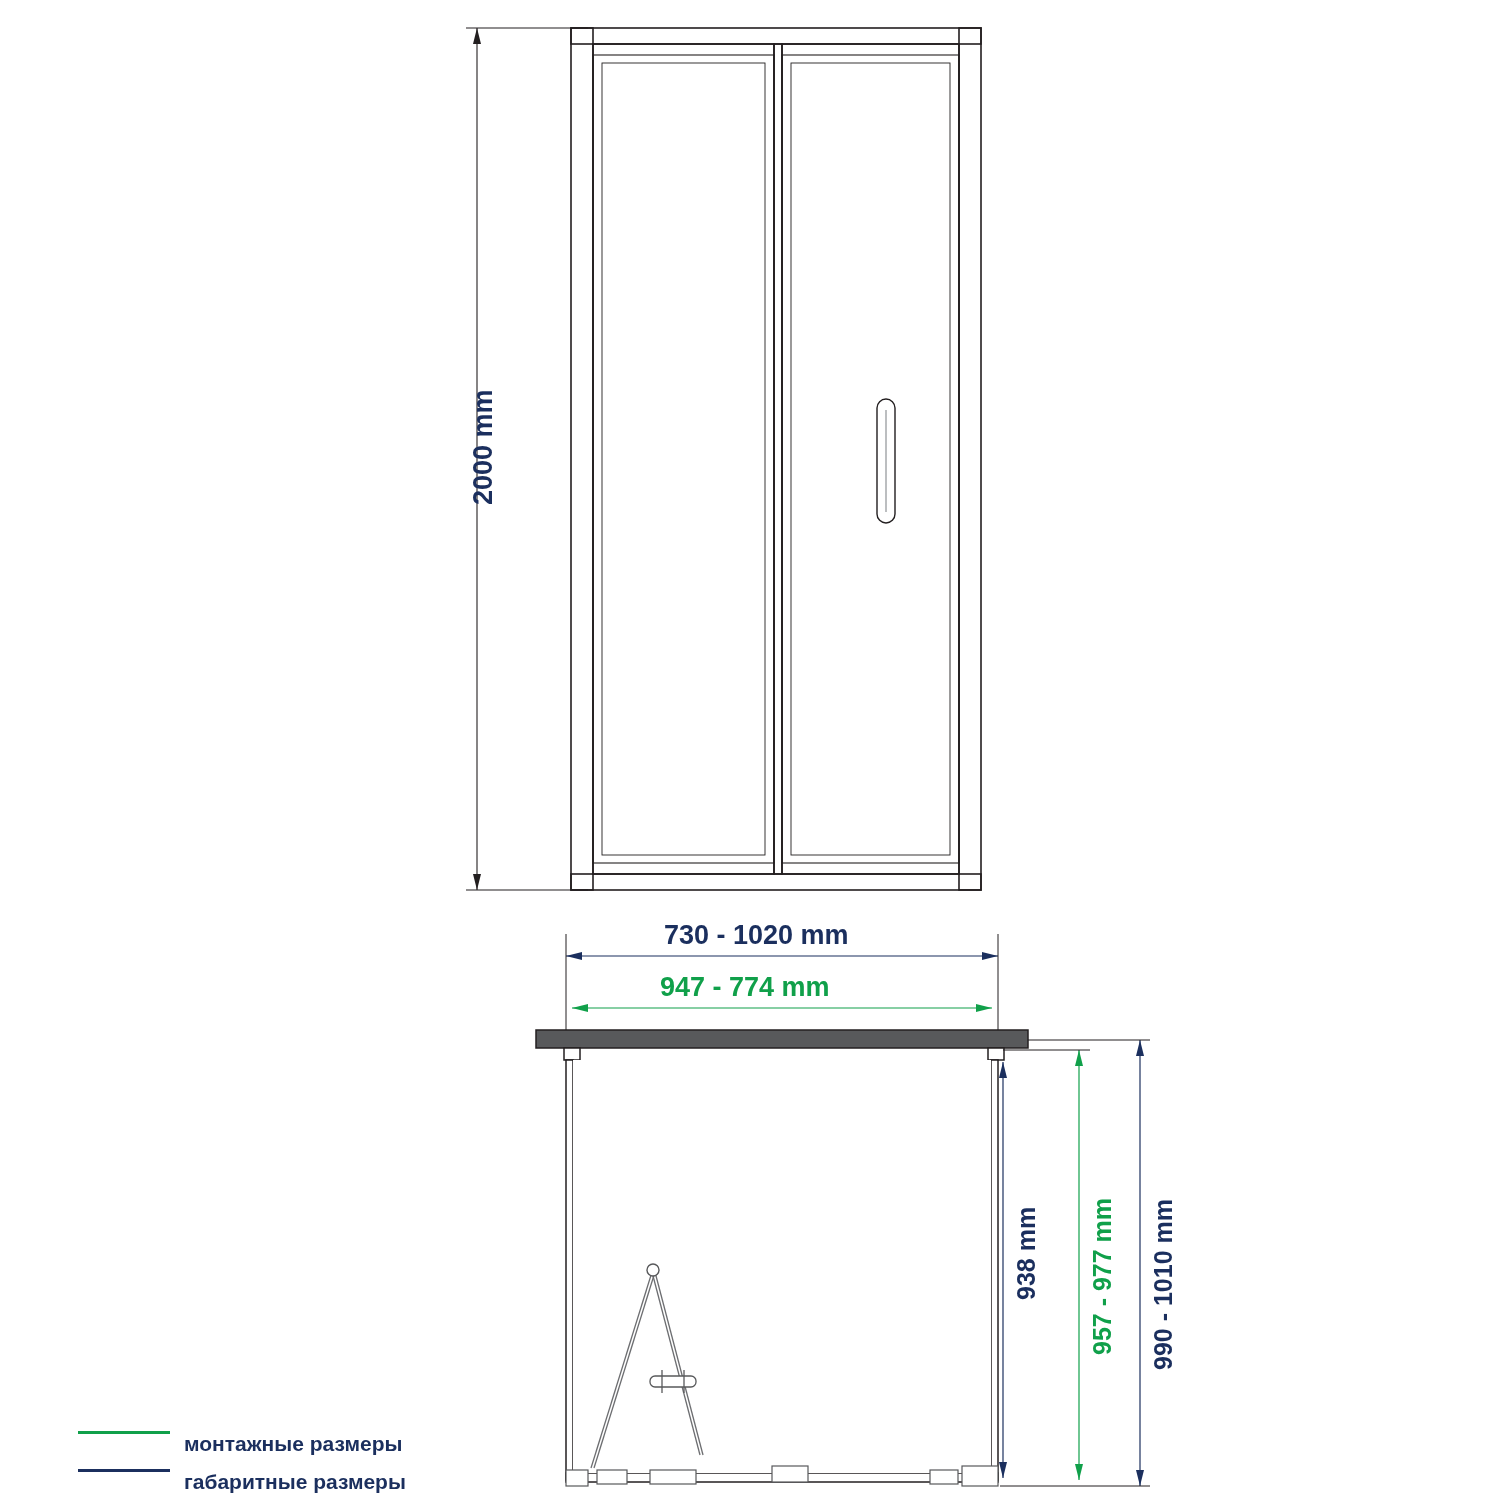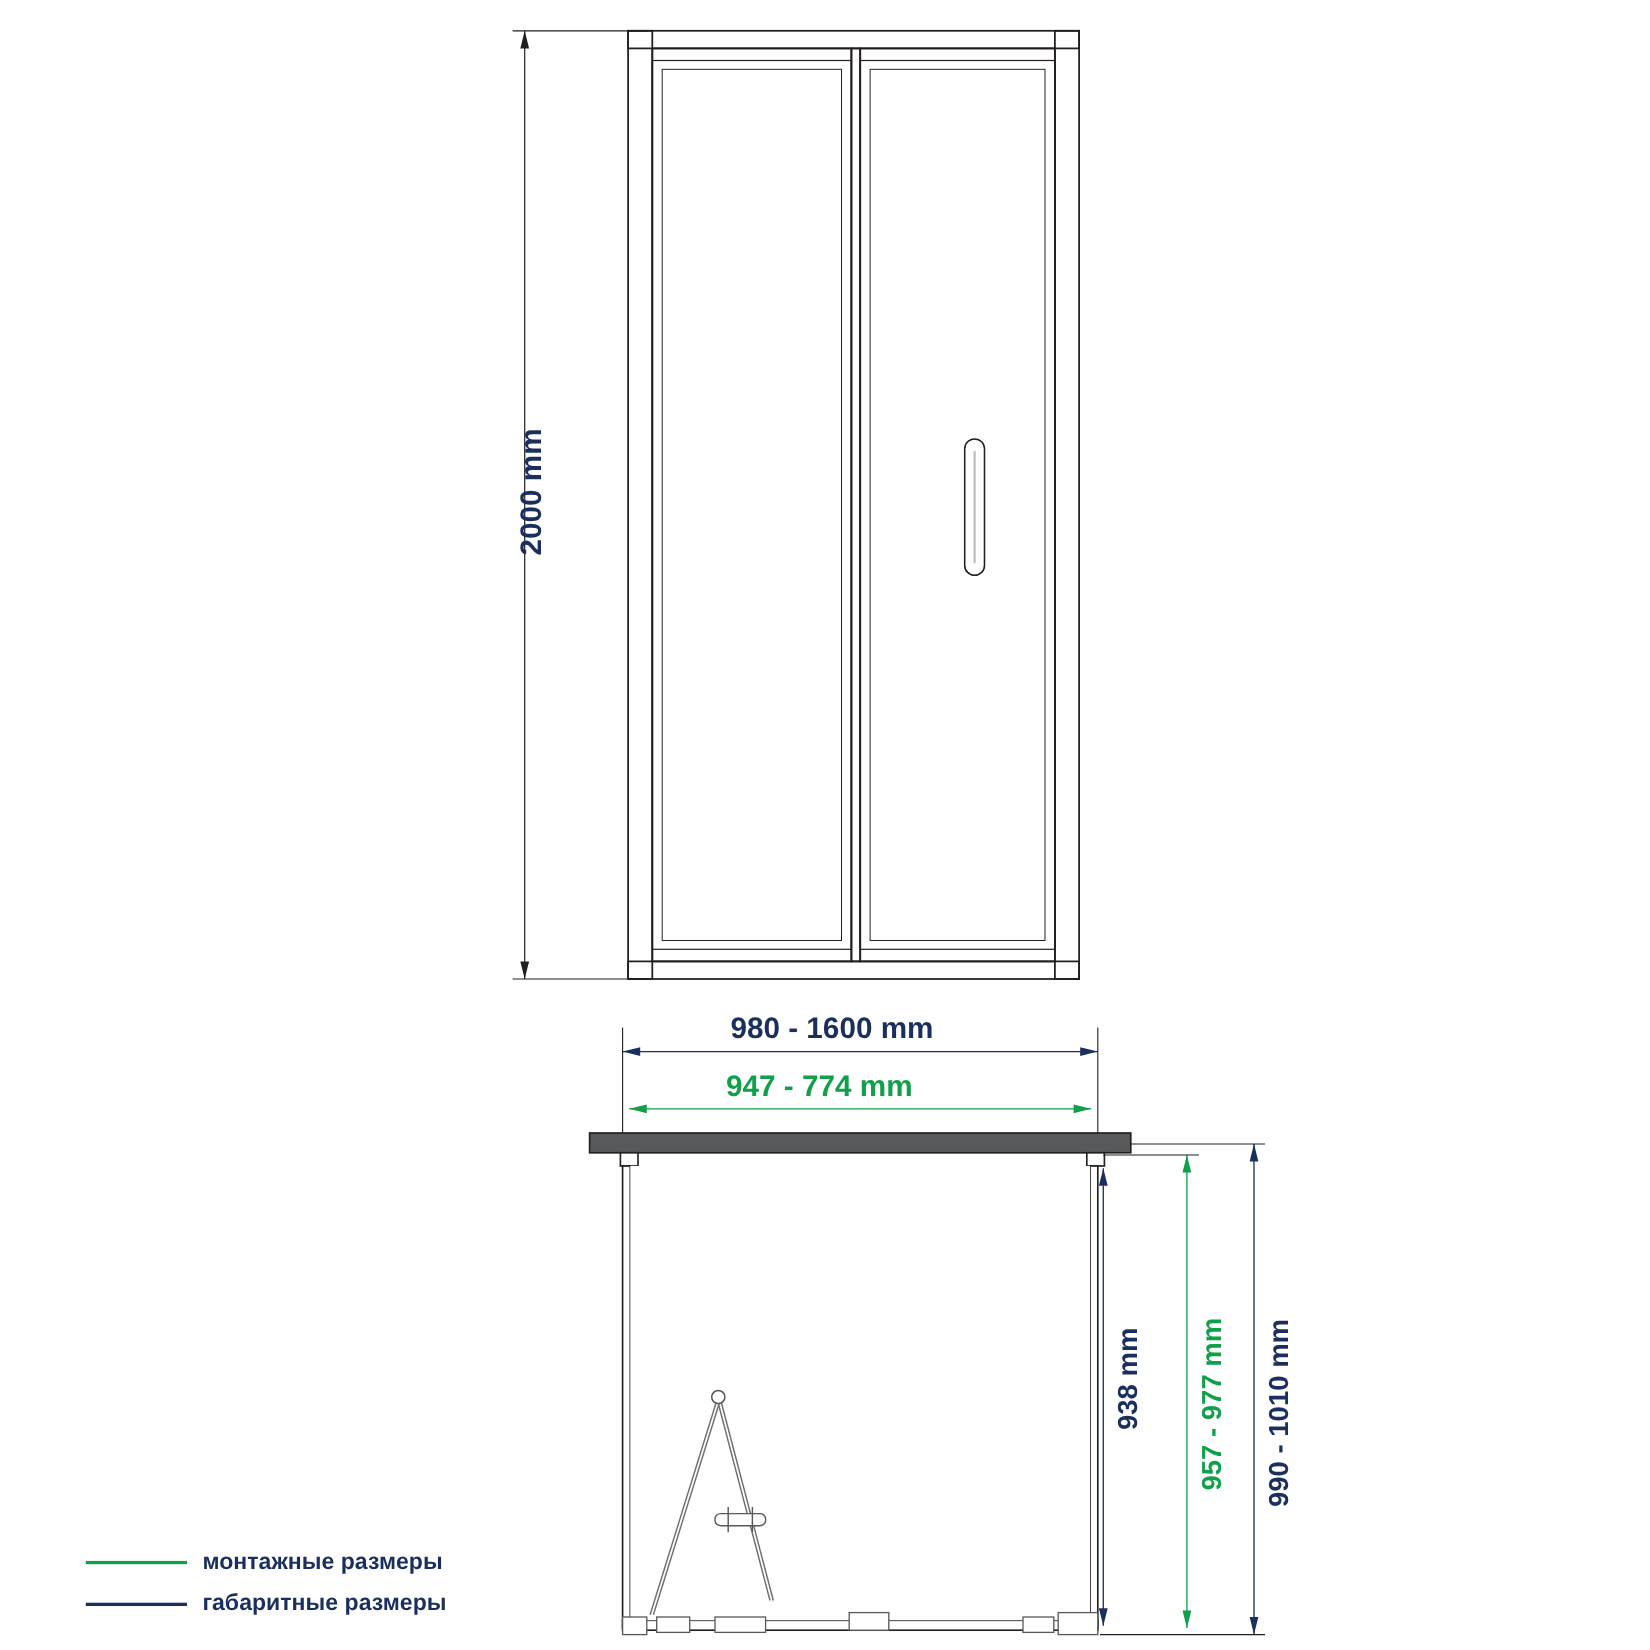--- a/index.html
+++ b/index.html
@@ -45,20 +45,21 @@
     width: 92px;
     height: 0;
     border-top: 3px solid #10a04a;
   }
   .legend-line.navy { border-top-color: #1b2f5e; }
   .legend-text {
     font-size: 21px;
     font-weight: bold;
     color: #1b2f5e;
     font-family: "Liberation Sans", sans-serif;
+    margin-top: 24px;
   }
 </style>
 </head>
 <body>
 
 <div class="stage">
 
   <svg width="1500" height="1500" viewBox="0 0 1500 1500">
 
     <g fill="none" stroke="#231f20" stroke-width="1.6">
@@ -174,21 +175,21 @@
     </g>
 
   </svg>
 
   
 
   
   <div class="lbl navy rot90" style="left:468px; top:505px; font-size:27px;">2000 mm</div>
 
   
-  <div class="lbl navy" style="left:664px; top:920px; font-size:27px;">980 - 1600 mm</div>
+  <div class="lbl navy" style="left:664px; top:920px; font-size:27px;">730 - 1020 mm</div>
 
   
   <div class="lbl green" style="left:660px; top:972px; font-size:27px;">947 - 774 mm</div>
 
   
   <div class="lbl navy rot90" style="left:1012px; top:1300px; font-size:25px;">938 mm</div>
 
   
   <div class="lbl green rot90" style="left:1088px; top:1355px; font-size:25px;">957 - 977 mm</div>
 

